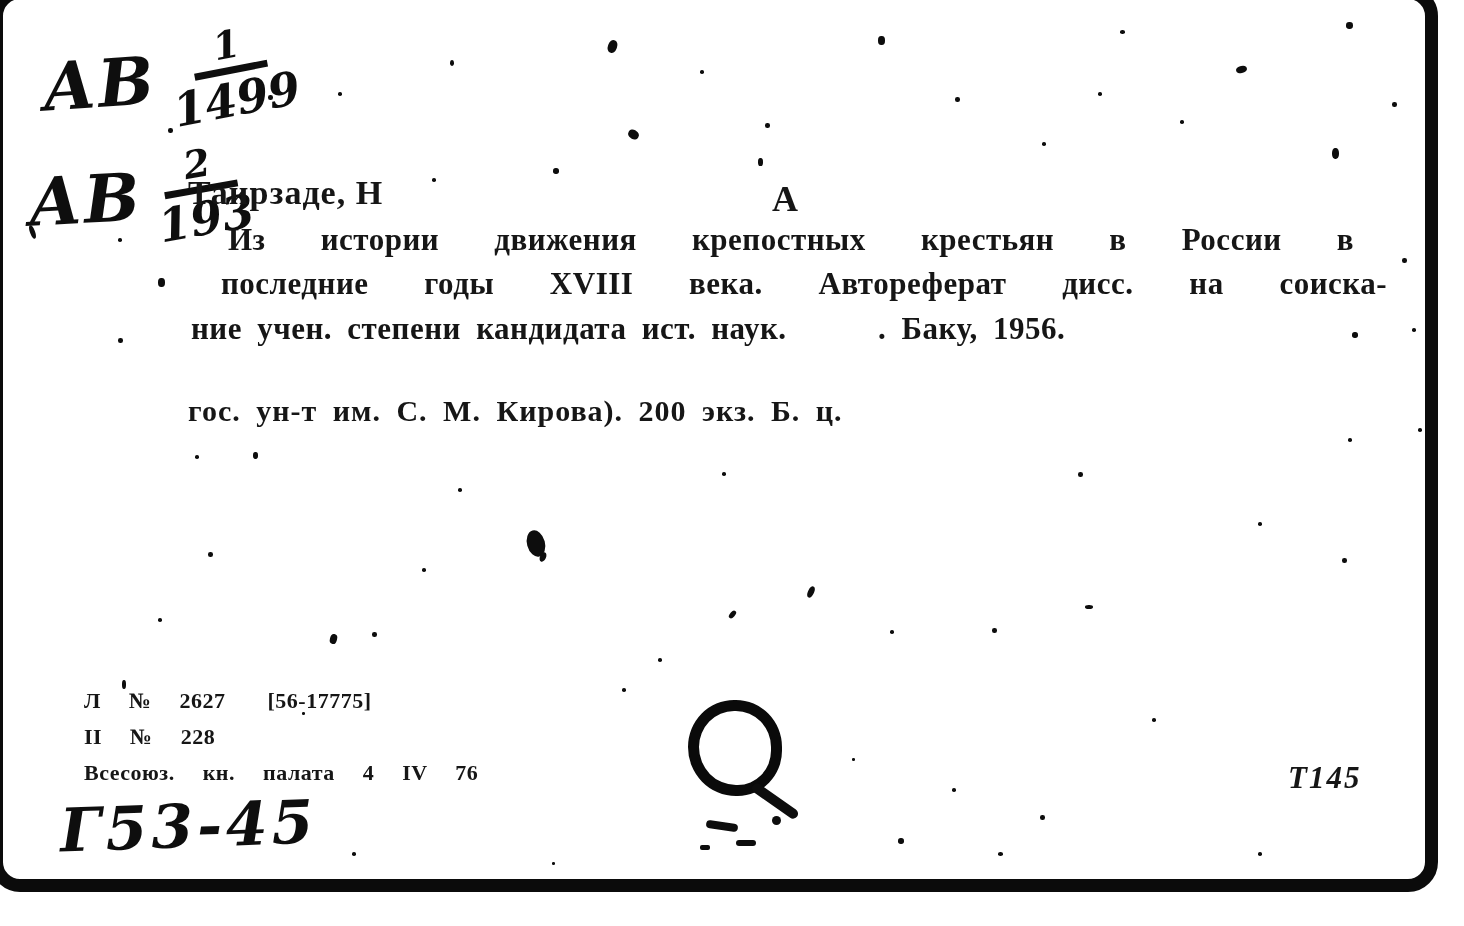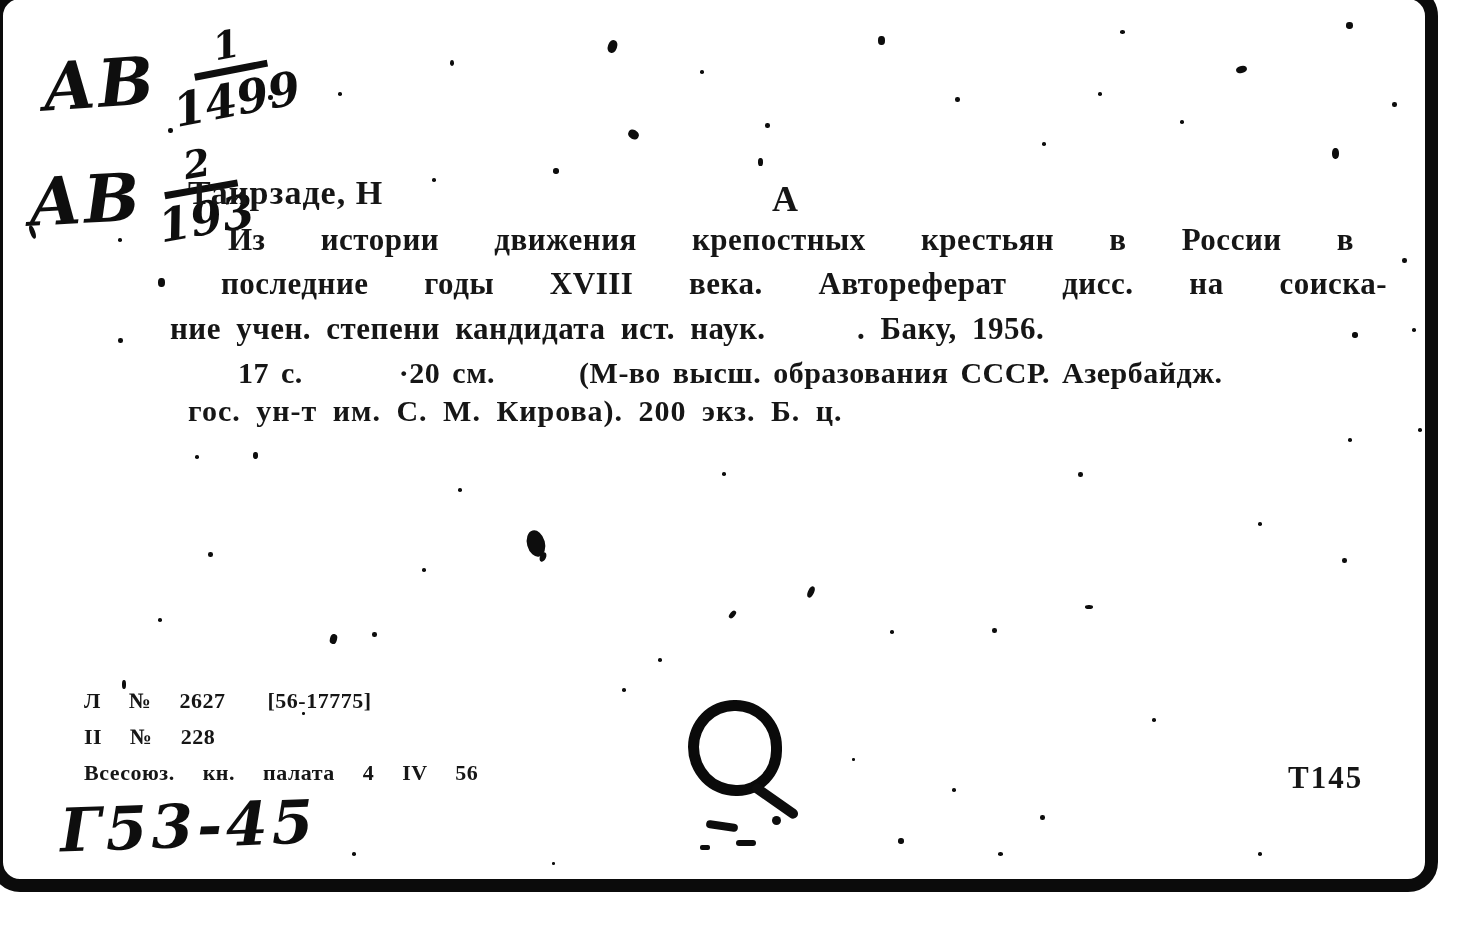--- a/index.html
+++ b/index.html
@@ -66,29 +66,28 @@
       <span class="cn-num">2</span>
       <span class="cn-den">193</span>
     </span>
   </div>
 
   <div class="ptext author" style="left:188px;top:174px;">Таирзаде, Н</div>
   <div class="ptext section-letter" style="left:772px;top:178px;">А</div>
 
   <div class="ptext bline just" style="left:228px;top:224px;width:1126px;">Из истории движения крепостных крестьян в России в</div>
   <div class="ptext bline just" style="left:188px;top:268px;width:1166px;margin-left:33px;">последние годы XVIII века. Автореферат дисс. на соиска-</div>
-  <div class="ptext bline" style="left:170px;top:313px;word-spacing:7px;text-align:center;">ние учен. степени кандидата ист. наук.      . Баку, 1956.</div>
-  <div class="ptext bline small" style="left:238px;top:358px;">17 с.        ·20 см.       (М-во высш. образования СССР. Азербайдж.</div>
+  <div class="ptext bline" style="left:191px;top:313px;word-spacing:7px;text-align:center;">ние учен. степени кандидата ист. наук.      . Баку, 1956.</div>
   <div class="ptext bline small" style="left:188px;top:396px;word-spacing:7px;letter-spacing:1px;">гос. ун-т им. С. М. Кирова). 200 экз. Б. ц.</div>
 
   <div class="ptext reg" style="left:84px;top:690px;">Л  №  2627   [56-17775]</div>
   <div class="ptext reg" style="left:84px;top:726px;">II  №  228</div>
-  <div class="ptext reg" style="left:84px;top:762px;">Всесоюз.  кн.  палата  4  IV  56</div>
+  <div class="ptext reg" style="left:84px;top:762px;">Всесоюз.  кн.  палата  4  IV  76</div>
 
-  <div class="ptext code" style="left:1288px;top:760px;">Т145</div>
+  <div class="ptext code" style="left:1288px;top:760px;font-style:italic;">Т145</div>
 
   <div class="hand-class" style="left:60px;top:796px;">Г53-45</div>
 
   <div class="stamp-circle"></div>
 
   <div class="blob" style="left:748px;top:796px;width:54px;height:10px;border-radius:5px;transform:rotate(35deg);"></div>
   <div class="blob" style="left:706px;top:822px;width:32px;height:8px;border-radius:4px;transform:rotate(8deg);"></div>
   <div class="blob" style="left:736px;top:840px;width:20px;height:6px;border-radius:3px;"></div>
   <div class="blob" style="left:772px;top:816px;width:9px;height:9px;border-radius:50%;"></div>
   <div class="blob" style="left:700px;top:845px;width:10px;height:5px;border-radius:2px;"></div>

